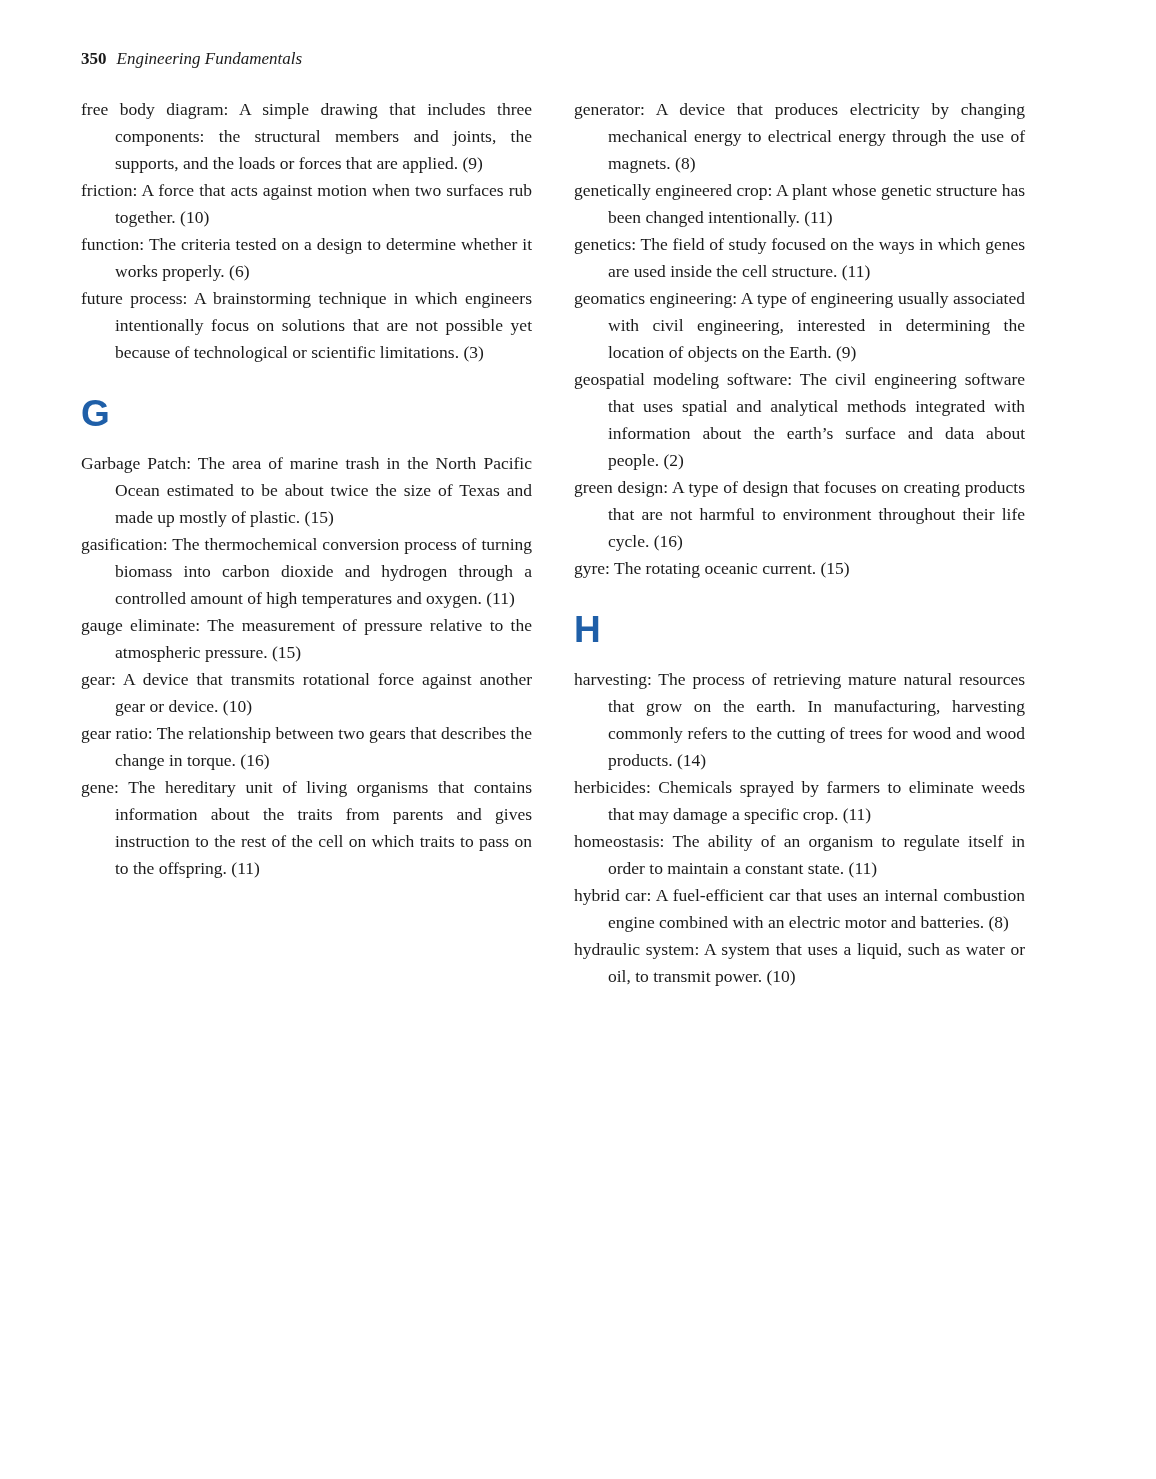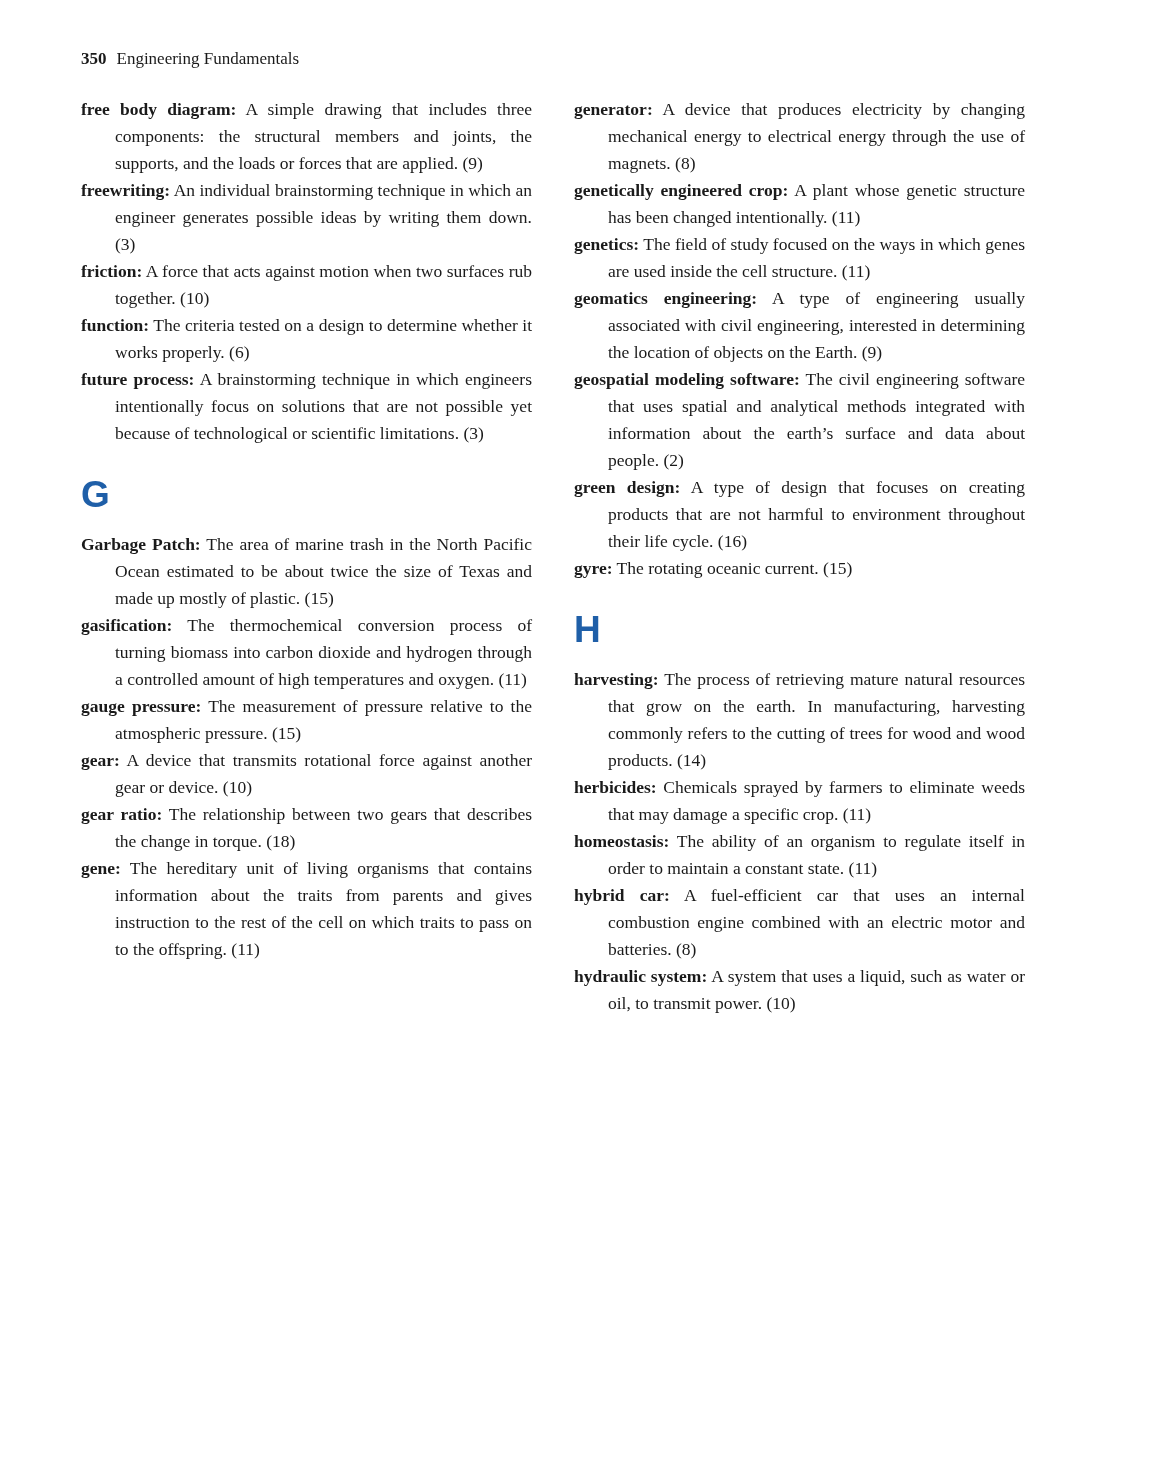--- a/index.html
+++ b/index.html
@@ -18,40 +18,41 @@
     margin: 48px 130px 26px 81px;
     font-size: 17px;
     line-height: 22px;
   }
   .page-number {
     font-weight: bold;
     margin-right: 10px;
     text-align: center;
   }
   .book-title {
+    font-style: italic;
   }
   .columns {
     display: flex;
     gap: 42px;
     padding: 0 130px 0 81px;
   }
   .column {
     width: 451px;
     flex: 0 0 451px;
   }
   .entry {
     margin: 0;
     font-size: 17.5px;
     line-height: 27px;
     text-align: justify;
     padding-left: 34px;
     text-indent: -34px;
   }
   .term {
-    font-weight: bold;
+    font-weight: normal;
   }
   .section-letter {
     font-family: "Liberation Sans", sans-serif;
     font-weight: bold;
     font-size: 37px;
     line-height: 40px;
     color: var(--accent);
     margin: 28px 0 16px 0;
     text-align: left;
   }
@@ -59,30 +60,29 @@
 </head>
 <body>
 
 <div class="page-header">
   <span class="page-number">350</span><span class="book-title">Engineering Fundamentals</span>
 </div>
 
 <div class="columns">
   <div class="column" id="col-left">
       <p class="entry"><b class="term">free body diagram:</b> <span>A simple drawing that includes three components: the structural members and joints, the supports, and the loads or forces that are applied. (9)</span></p>
-      <p class="entry"><b class="term">freewriting:</b> <span>An individual brainstorming technique in which an engineer generates possible ideas by writing them down. (3)</span></p>
       <p class="entry"><b class="term">friction:</b> <span>A force that acts against motion when two surfaces rub together. (10)</span></p>
       <p class="entry"><b class="term">function:</b> <span>The criteria tested on a design to determine whether it works properly. (6)</span></p>
       <p class="entry"><b class="term">future process:</b> <span>A brainstorming technique in which engineers intentionally focus on solutions that are not possible yet because of technological or scientific limitations. (3)</span></p>
       <div class="section-letter">G</div>
       <p class="entry"><b class="term">Garbage Patch:</b> <span>The area of marine trash in the North Pacific Ocean estimated to be about twice the size of Texas and made up mostly of plastic. (15)</span></p>
       <p class="entry"><b class="term">gasification:</b> <span>The thermochemical conversion process of turning biomass into carbon dioxide and hydrogen through a controlled amount of high temperatures and oxygen. (11)</span></p>
-      <p class="entry"><b class="term">gauge pressure:</b> <span>The measurement of pressure relative to the atmospheric pressure. (15)</span></p>
+      <p class="entry"><b class="term">gauge eliminate:</b> <span>The measurement of pressure relative to the atmospheric pressure. (15)</span></p>
       <p class="entry"><b class="term">gear:</b> <span>A device that transmits rotational force against another gear or device. (10)</span></p>
-      <p class="entry"><b class="term">gear ratio:</b> <span>The relationship between two gears that describes the change in torque. (18)</span></p>
+      <p class="entry"><b class="term">gear ratio:</b> <span>The relationship between two gears that describes the change in torque. (16)</span></p>
       <p class="entry"><b class="term">gene:</b> <span>The hereditary unit of living organisms that contains information about the traits from parents and gives instruction to the rest of the cell on which traits to pass on to the offspring. (11)</span></p>
     </div>
   <div class="column" id="col-right">
       <p class="entry"><b class="term">generator:</b> <span>A device that produces electricity by changing mechanical energy to electrical energy through the use of magnets. (8)</span></p>
       <p class="entry"><b class="term">genetically engineered crop:</b> <span>A plant whose genetic structure has been changed intentionally. (11)</span></p>
       <p class="entry"><b class="term">genetics:</b> <span>The field of study focused on the ways in which genes are used inside the cell structure. (11)</span></p>
       <p class="entry"><b class="term">geomatics engineering:</b> <span>A type of engineering usually associated with civil engineering, interested in determining the location of objects on the Earth. (9)</span></p>
       <p class="entry"><b class="term">geospatial modeling software:</b> <span>The civil engineering software that uses spatial and analytical methods integrated with information about the earth’s surface and data about people. (2)</span></p>
       <p class="entry"><b class="term">green design:</b> <span>A type of design that focuses on creating products that are not harmful to environment throughout their life cycle. (16)</span></p>
       <p class="entry"><b class="term">gyre:</b> <span>The rotating oceanic current. (15)</span></p>

